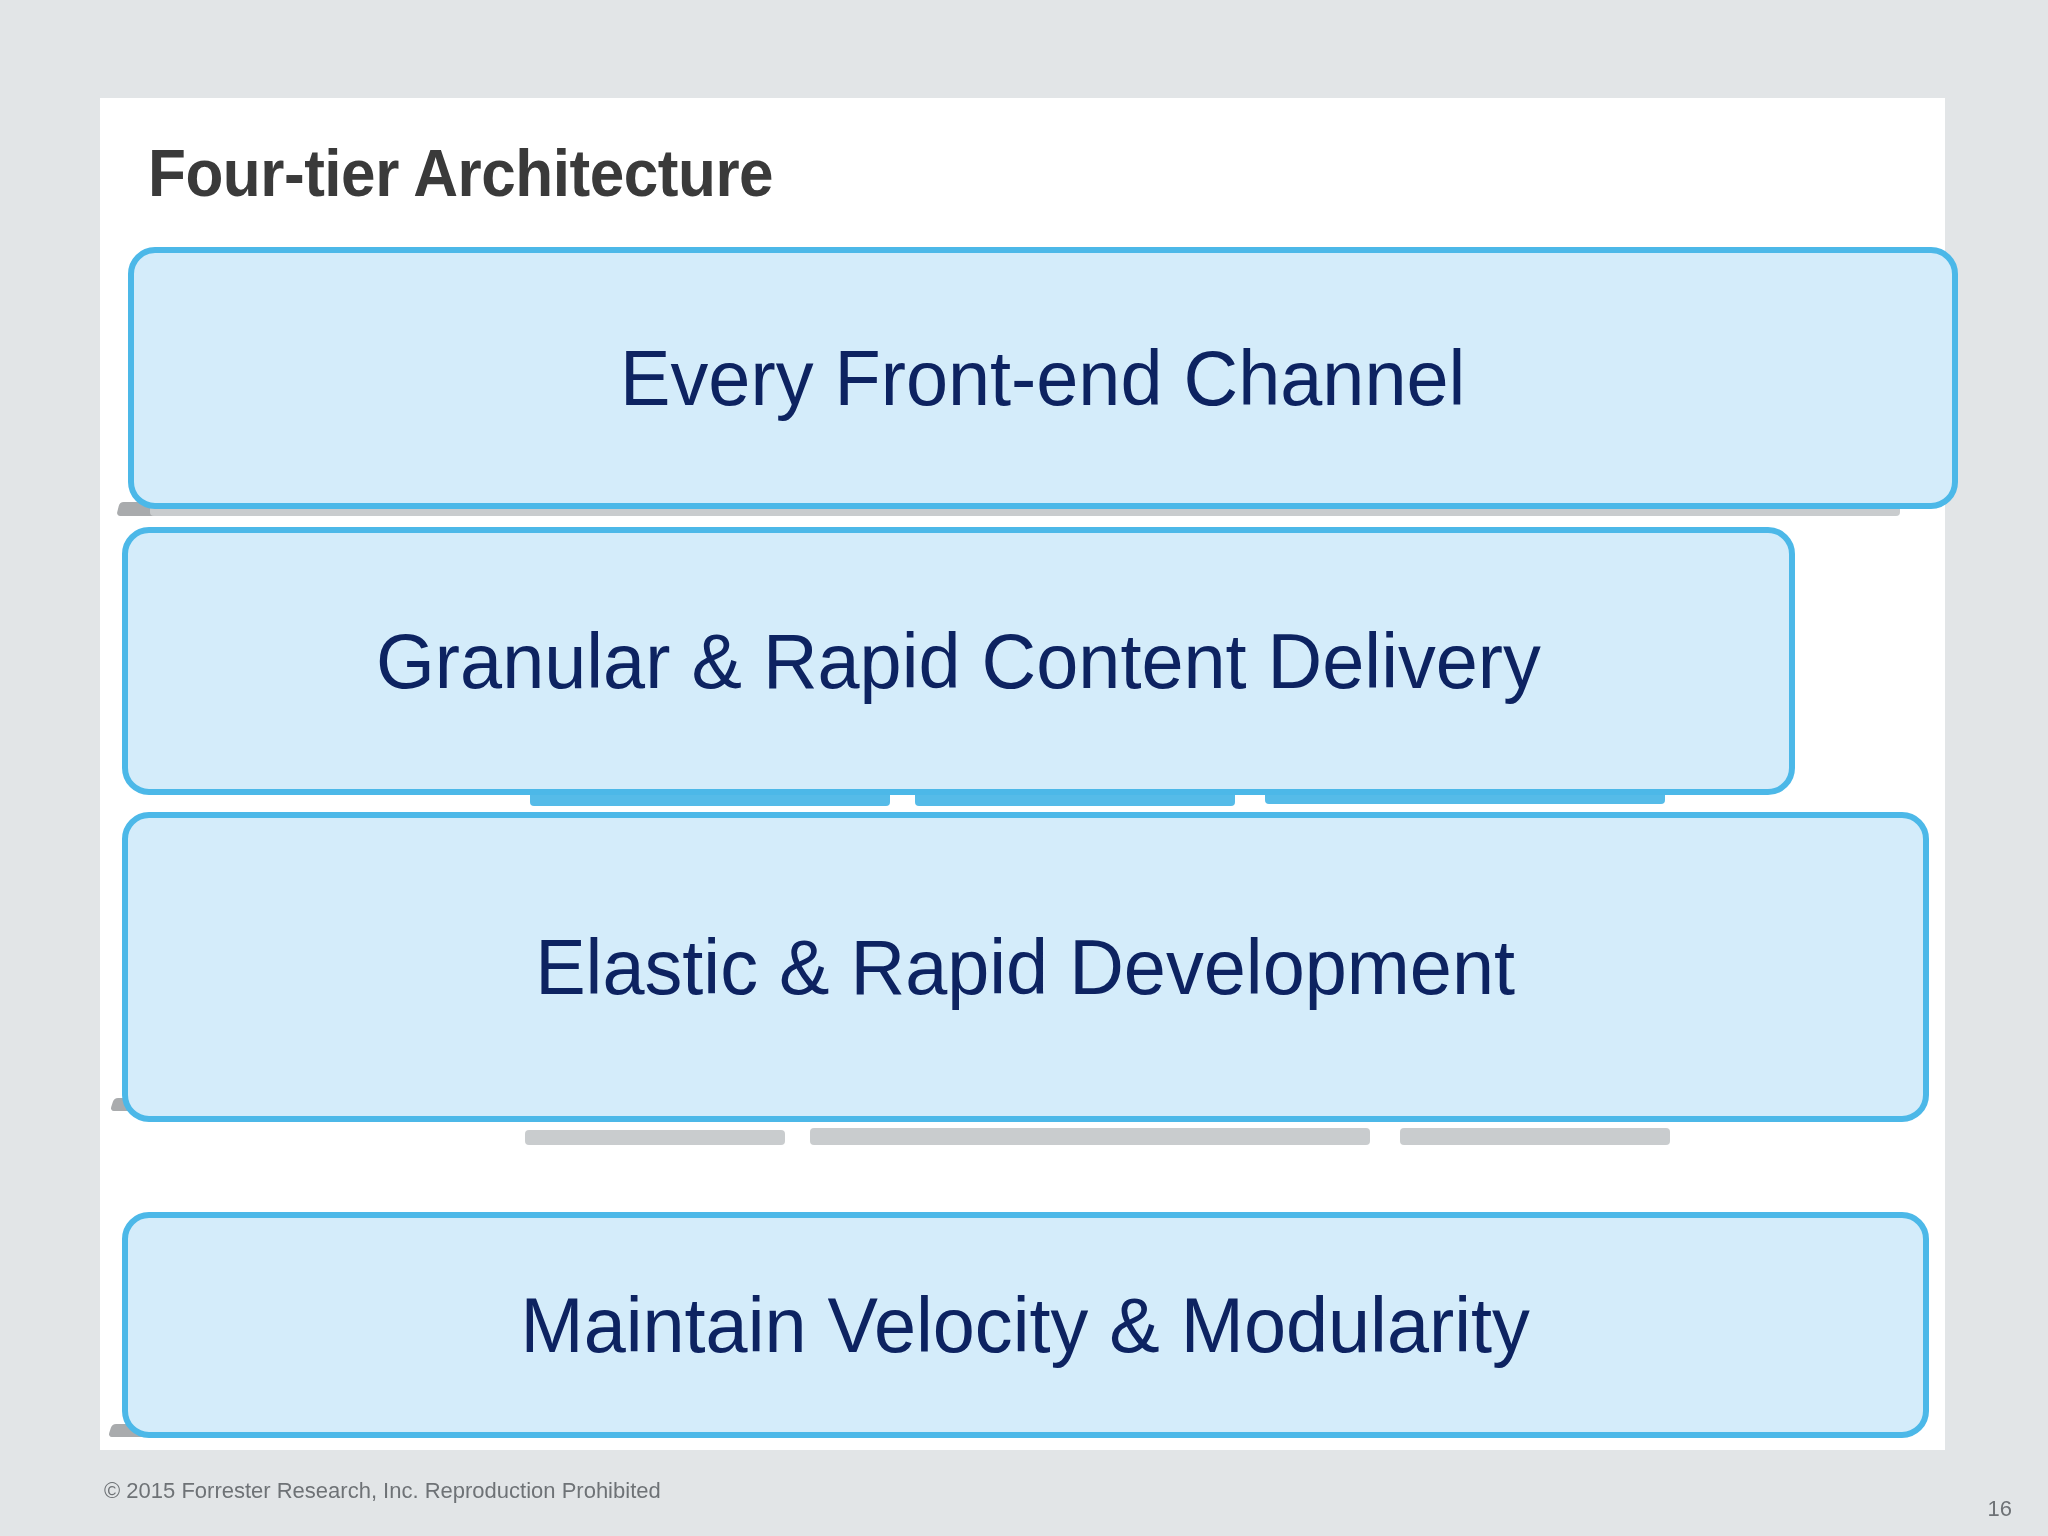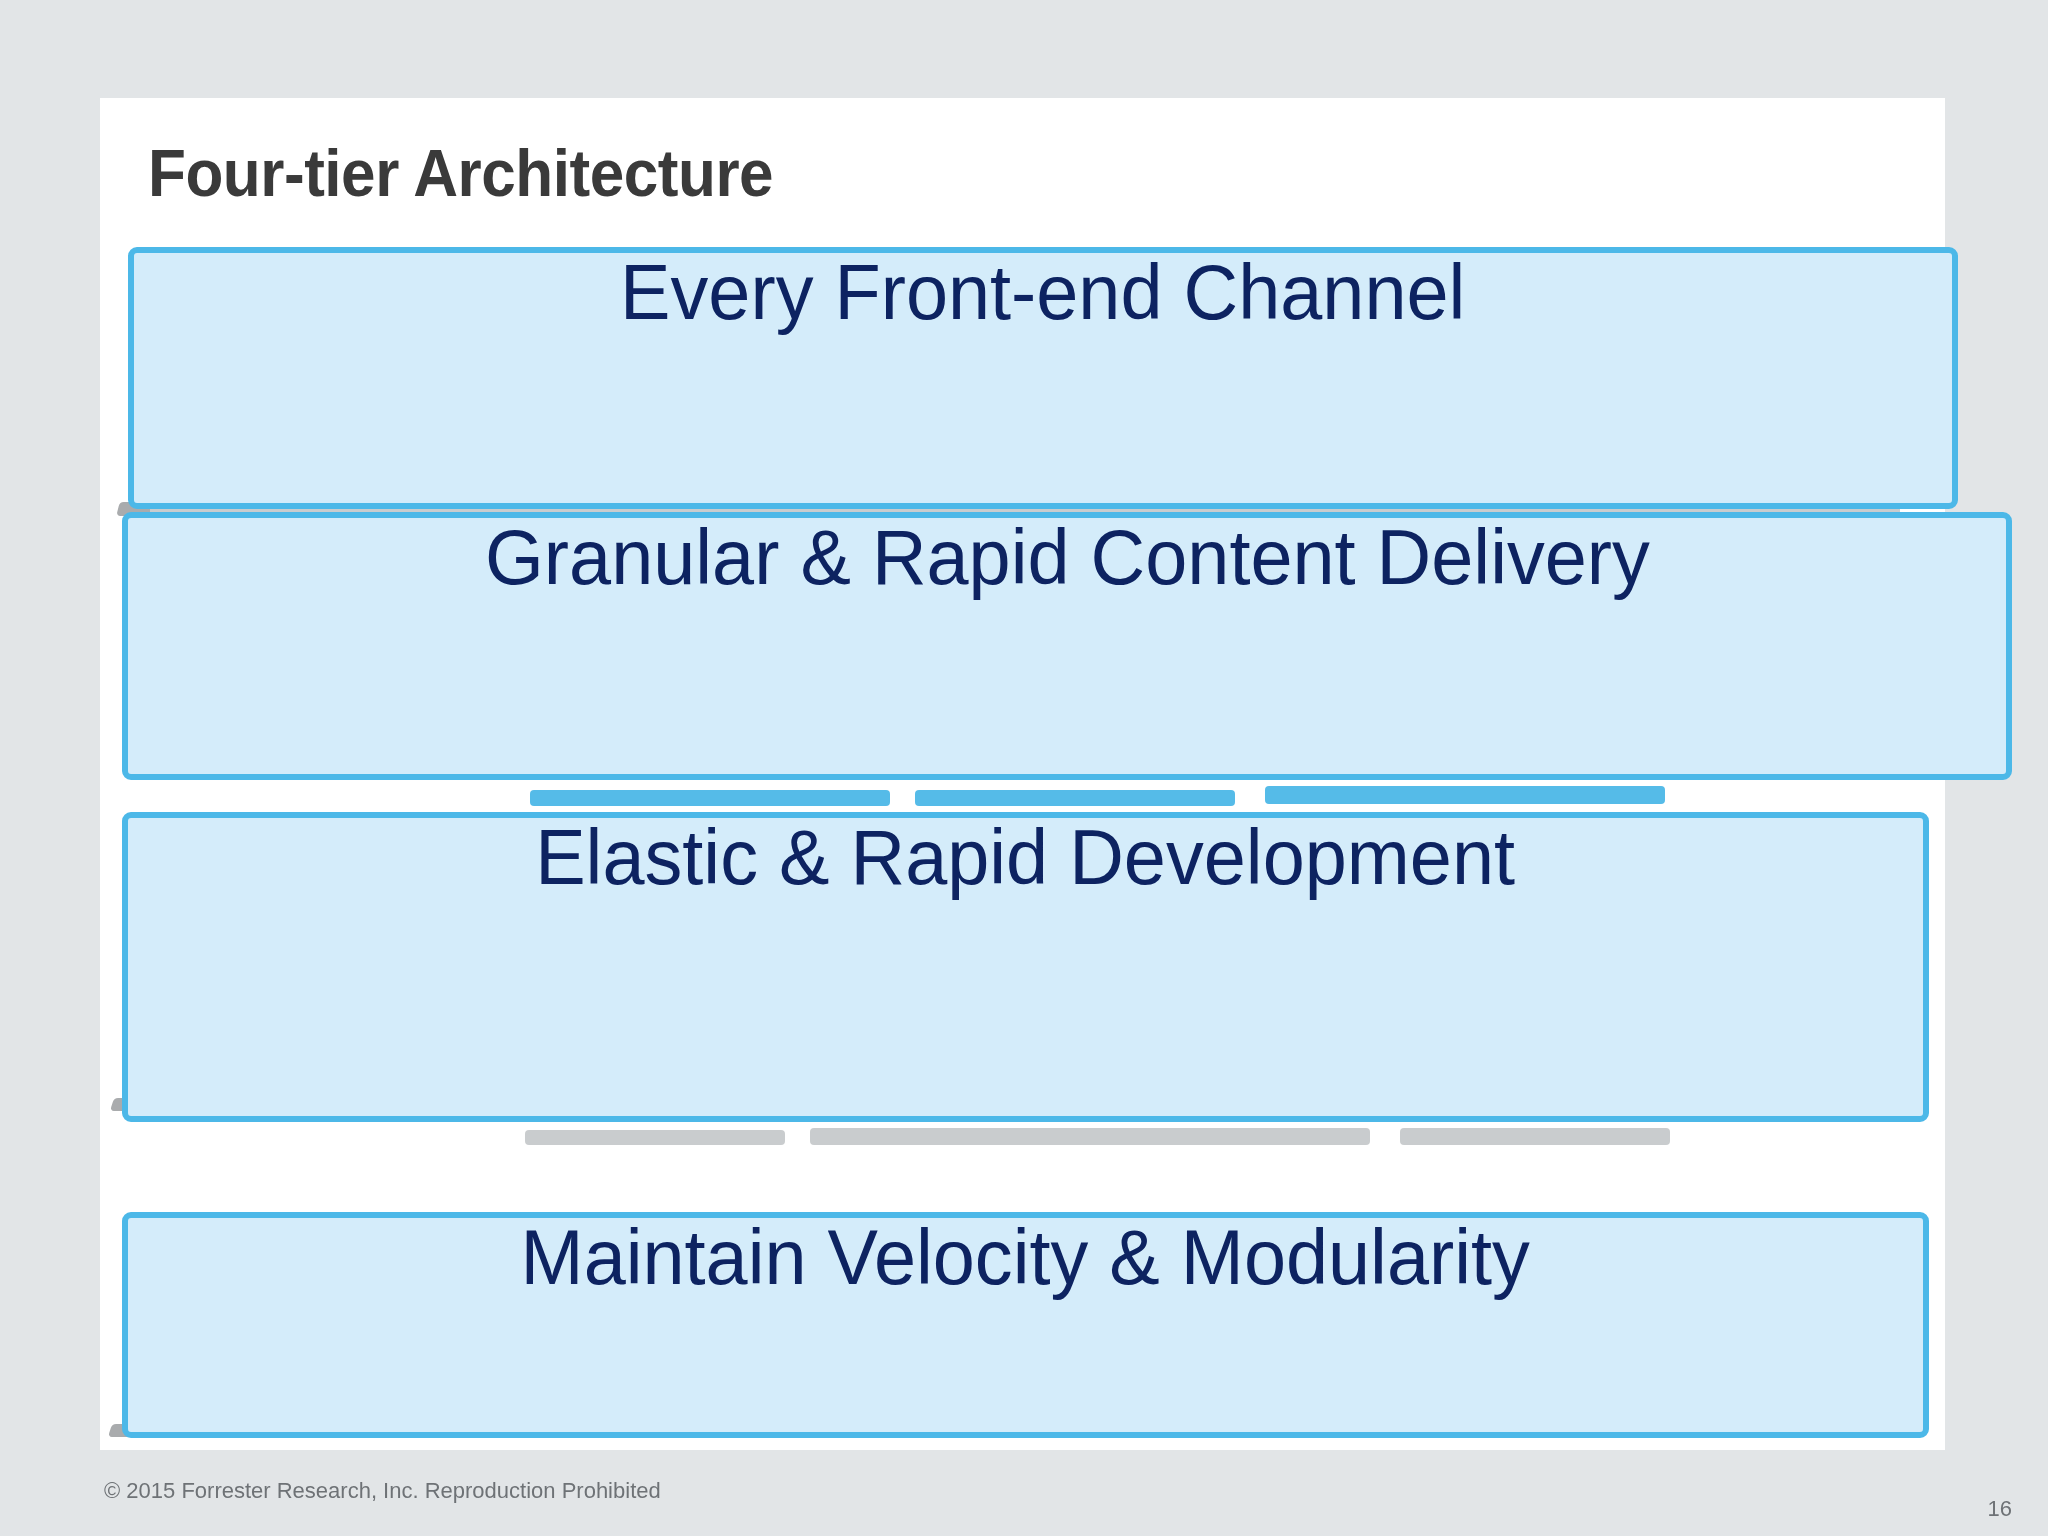--- a/index.html
+++ b/index.html
@@ -74,35 +74,36 @@
     font-family: "Liberation Sans", sans-serif;
     white-space: nowrap;
   }
 
   
   .tier {
     position: absolute;
     box-sizing: border-box;
     background: #d4ecfa;
     border: 6px solid #4cb8e8;
-    border-radius: 9px;
+    border-radius: 27px;
     display: flex;
+    align-items: center;
     justify-content: center;
   }
   .tier-label {
     font-size: 76px;
     color: #0d2361;
     font-family: "Liberation Sans", sans-serif;
     white-space: nowrap;
     line-height: 1;
     transform: scaleX(0.97);
   }
 
   #tier-1 { left: 128px;  top: 247px;  width: 1830px; height: 262px; }
-  #tier-2 { left: 122px;  top: 512px;  width: 1890px; height: 268px; }
+  #tier-2 { left: 122px;  top: 527px;  width: 1673px; height: 268px; }
   #tier-3 { left: 122px;  top: 812px;  width: 1807px; height: 310px; }
   #tier-4 { left: 122px;  top: 1212px; width: 1807px; height: 226px; }
 
   #tier-1 .tier-label { font-size: 78px; }
   #tier-2 .tier-label { font-size: 78px; }
   #tier-3 .tier-label { font-size: 78px; }
   #tier-4 .tier-label { font-size: 78px; }
 
   
   .footer-copyright {

